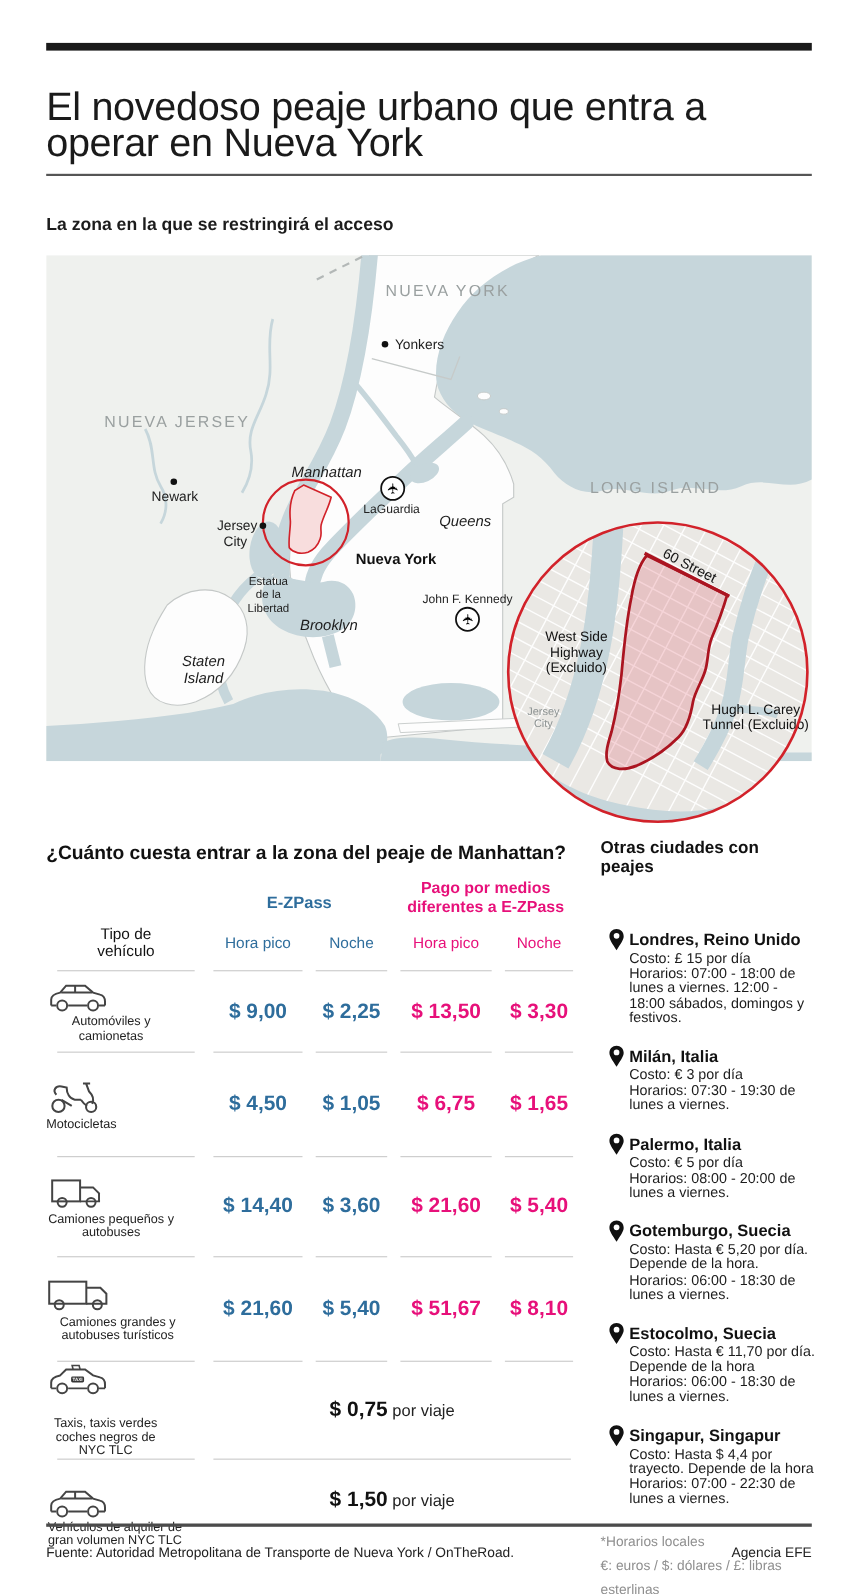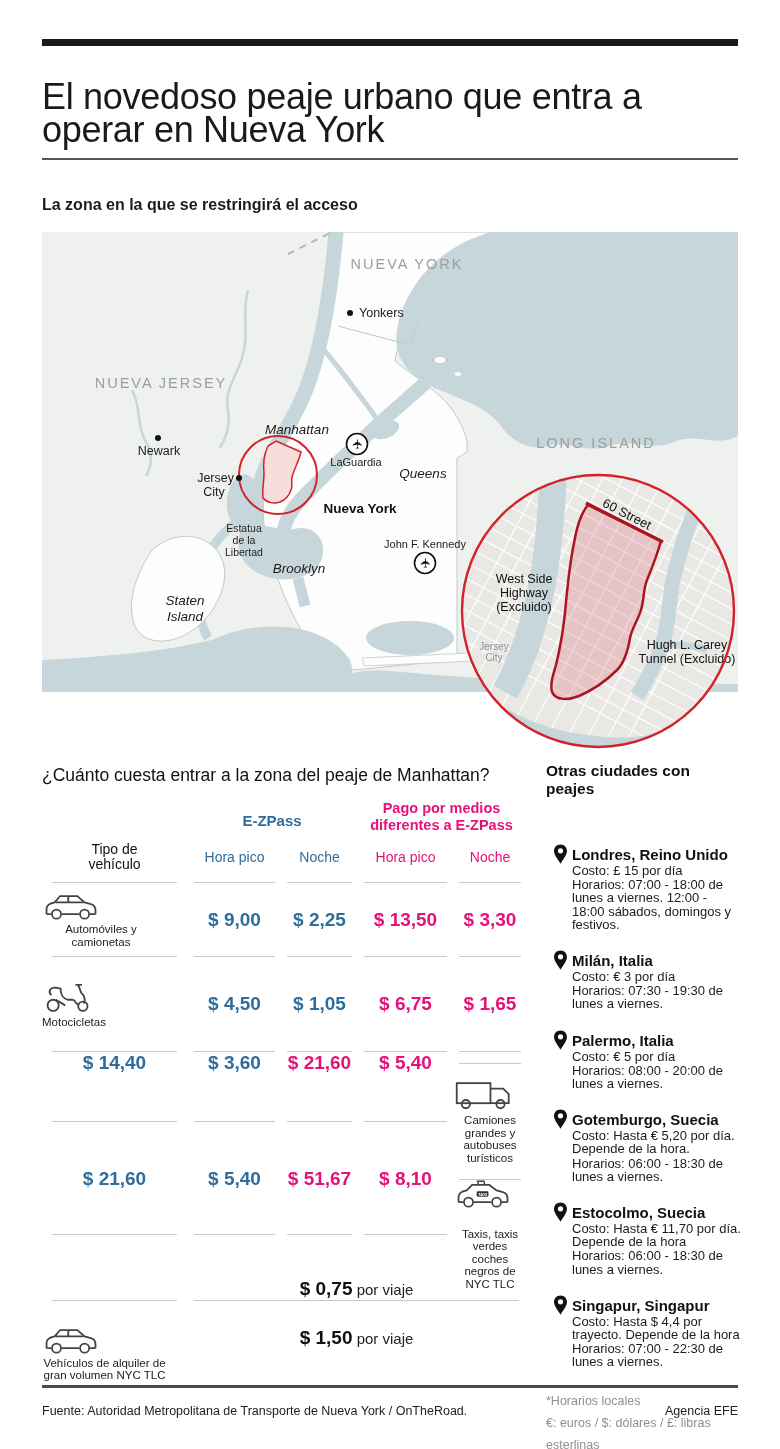--- a/index.html
+++ b/index.html
@@ -14,21 +14,21 @@
   .section-title{left:42px;top:196px;width:600px;font-size:16px;font-weight:bold;}
 
   
   .map-wrap{left:42px;top:232px;width:696px;height:460px;}
   .map-base{position:absolute;left:0;top:0;}
   .inset{position:absolute;left:415px;top:238px;width:282px;height:282px;}
   svg text{font-family:"Liberation Sans","DejaVu Sans",sans-serif;}
 
   
   .tbl{left:42px;top:765px;width:500px;}
-  .tbl-title{font-size:17.5px;font-weight:normal;margin:0 0 14px 0;color:#111;}
+  .tbl-title{font-size:17.5px;font-weight:bold;margin:0 0 14px 0;color:#111;}
   .grid{display:grid;grid-template-columns:145px 95px 75px 97px 72px;align-items:center;}
   .gc{text-align:center;}
   .grp-blue{grid-column:2/4;color:var(--blue);font-weight:bold;font-size:15px;text-align:center;padding-top:6px;}
   .grp-pink{grid-column:4/6;color:var(--pink);font-weight:bold;font-size:14.5px;text-align:center;line-height:17px;padding:0 4px;}
   .subhead{font-size:14px;font-weight:normal;padding:8px 0 10px 0;}
   .sh-blue{color:var(--blue);} .sh-pink{color:var(--pink);}
   .sh-type{color:#111;line-height:15px;}
   .sepcell{height:1px;}
   .sepcell > div{height:1px;background:#c9c9c9;width:86%;margin:0 auto;}
   .vcell{display:flex;flex-direction:column;align-items:flex-start;justify-content:center;padding:6px 0;}
@@ -279,20 +279,31 @@
         <div class="sepcell">
           <div></div>
         </div>
         <div class="sepcell">
           <div></div>
         </div>
         <div class="sepcell">
           <div></div>
         </div>
 
+      <div class="vcell r3">
+        <span class="vicon">
+          <svg width="58" height="34" viewBox="0 0 64 36" fill="none" stroke="#444" stroke-width="2">
+            <rect x="6" y="6" width="28" height="21"></rect>
+            <path d="M34,13 L47,13 L53,19 L53,27 L34,27"></path>
+            <circle cx="16" cy="28" r="4.5"></circle>
+              <circle cx="45" cy="28" r="4.5"></circle>
+          </svg>
+        </span>
+        <div class="vlabel">Camiones pequeños y autobuses</div>
+      </div>
       <div class="price p-blue">$ 14,40</div>
       <div class="price p-blue">$ 3,60</div>
       <div class="price p-pink">$ 21,60</div>
       <div class="price p-pink">$ 5,40</div>
 
       <div class="sepcell">
           <div></div>
         </div>
         <div class="sepcell">
           <div></div>

